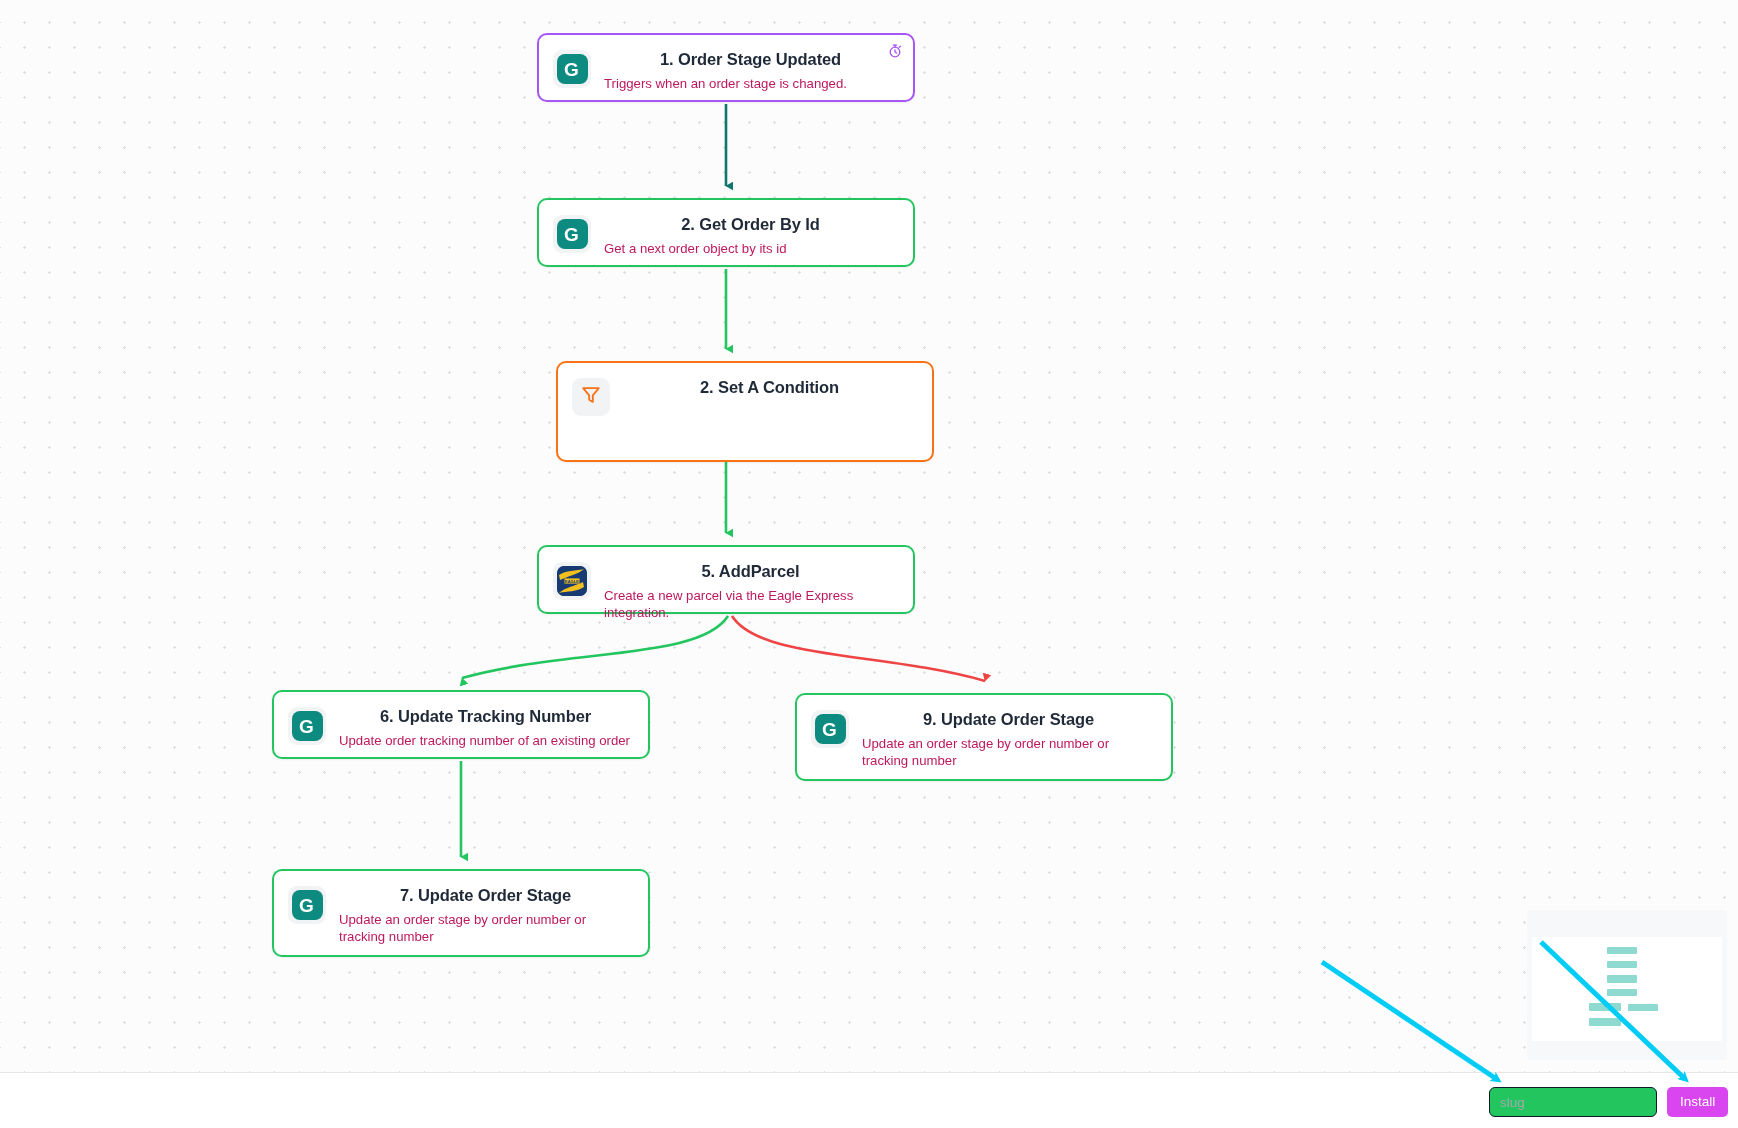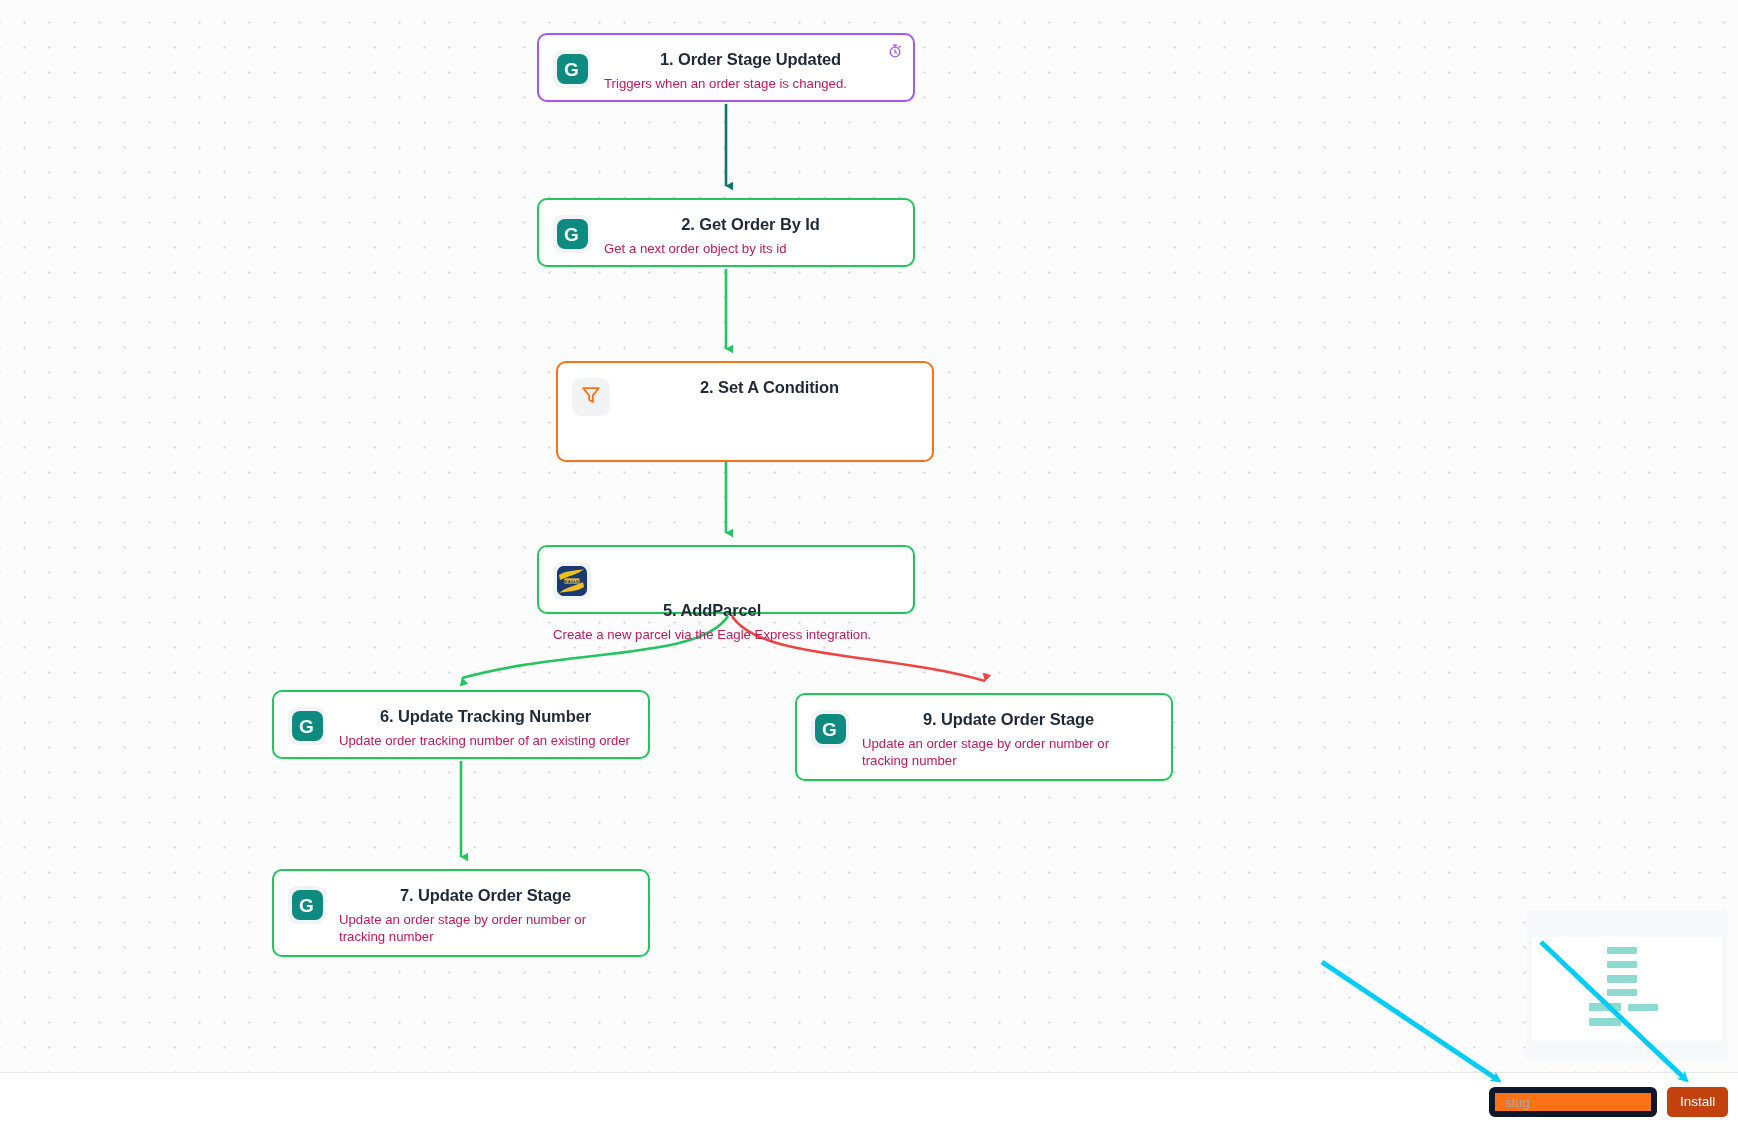--- a/index.html
+++ b/index.html
@@ -152,39 +152,39 @@
     border-top: 1px solid #e6e7eb;
     box-sizing: border-box;
   }
   #slug-input {
     position: absolute;
     left: 1489px;
     top: 1087px;
     width: 168px;
     height: 30px;
     box-sizing: border-box;
-    border: 6px solid #0f172a;
+    border: 1px solid #0f172a;
     border-radius: 6px;
-    background: #f97316;
+    background: #22c55e;
     font-size: 13.5px;
     font-family: "Liberation Sans", sans-serif;
     color: #2b2f36;
     padding: 0 10px;
     outline: none;
   }
   #slug-input::placeholder { color: #a3a8b0; }
 
   #install-btn {
     position: absolute;
     left: 1667px;
     top: 1087px;
     height: 30px;
     padding: 0 13px;
     box-sizing: border-box;
-    background: #c2410c;
+    background: #d946ef;
     color: #ffffff;
     border: none;
     border-radius: 5px;
     font-size: 13.5px;
     font-family: "Liberation Sans", sans-serif;
     font-weight: 400;
     cursor: pointer;
     line-height: 30px;
   }
 
@@ -288,21 +288,21 @@
         <svg width="22" height="22" viewBox="0 0 24 24" fill="none" stroke="#f97316" stroke-width="2" stroke-linecap="round" stroke-linejoin="round">
           <path d="M3.5 4.5 H20.5 L14 12.4 V19.5 L10 17.2 V12.4 Z"></path>
         </svg>
       </span>
     </div>
     <div class="node-body">
       <div class="node-title">2. Set A Condition</div>
     </div>
   </div>
 
-  <div class="node" style="left:537px; top:545px; width:378px; height:69px;flex-direction:column;">
+  <div class="node" style="left:537px; top:545px; width:378px; height:69px;">
     <div class="node-icon">
       <span class="ee-mark">
         <svg width="30" height="30" viewBox="0 0 30 30">
           <rect width="30" height="30" rx="7" fill="#173a73"></rect>
           <path d="M2 9 C9 4, 19 5, 27 3 C20 9, 11 10, 3 14 Z" fill="#f2c01e"></path>
           <path d="M27 21 C20 26, 10 25, 2 27 C9 21, 18 20, 26 16 Z" fill="#f2c01e"></path>
           <rect x="7.5" y="12.4" width="15" height="5.2" fill="#f2c01e"></rect>
           <text x="15" y="16.6" font-family="'Liberation Sans',sans-serif" font-size="4.1" font-weight="700" fill="#173a73" text-anchor="middle">EAGLE</text>
         </svg>
       </span>

